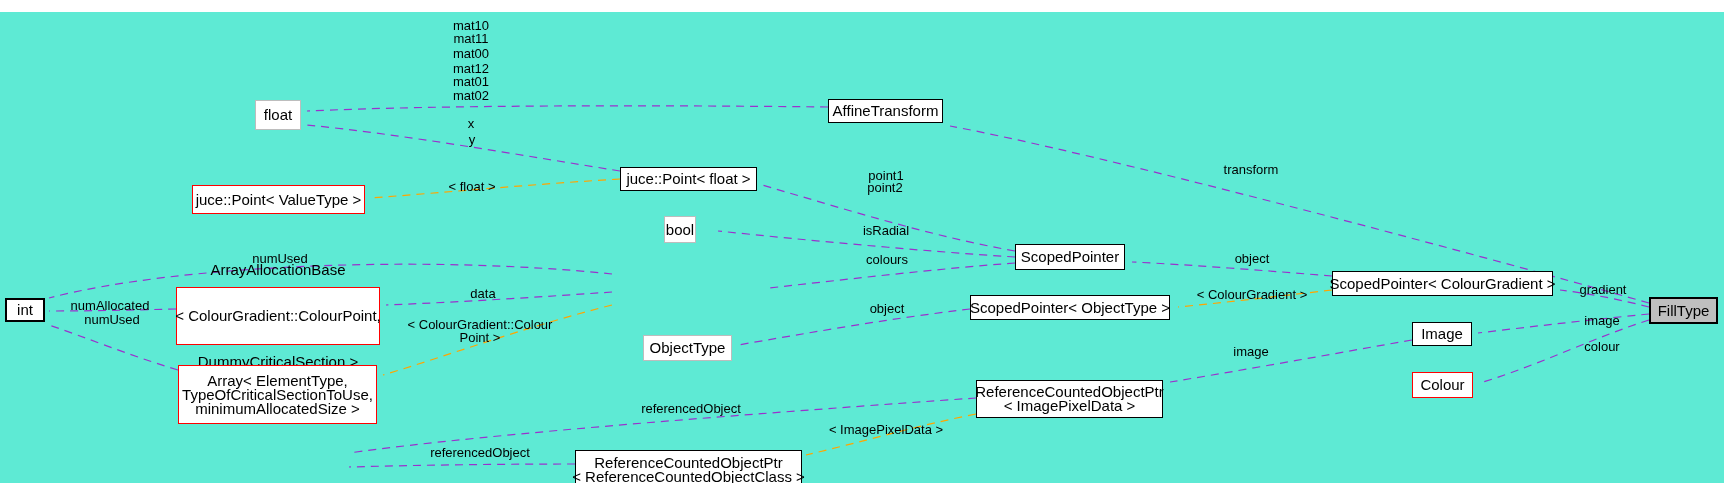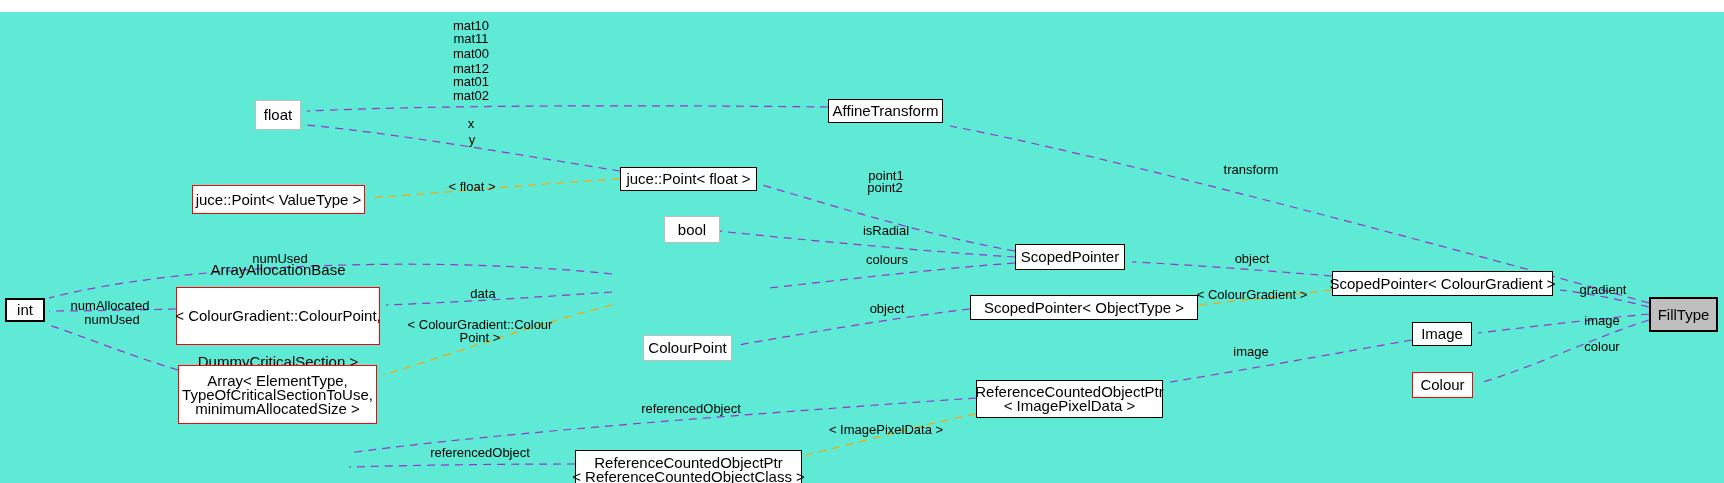--- a/index.html
+++ b/index.html
@@ -111,38 +111,38 @@
     <span>Array&lt; ElementType,</span>
     <span>TypeOfCriticalSectionToUse,</span>
     <span>minimumAllocatedSize &gt;</span>
   </div>
 
 
   <div class="node" style="left:620px;top:155px;width:137px;height:24px;">
     <span>juce::Point&lt; float &gt;</span>
   </div>
 
-  <div class="node plain" style="left:664px;top:204px;width:56px;height:27px;">
+  <div class="node plain" style="left:664px;top:204px;width:32px;height:27px;">
     <span>bool</span>
   </div>
 
 
   <div class="node plain" style="left:643px;top:323px;width:89px;height:26px;">
-    <span>ColourPoint</span>
+    <span>ObjectType</span>
   </div>
 
   <div class="node" style="left:828px;top:87px;width:115px;height:24px;">
     <span>AffineTransform</span>
   </div>
 
   <div class="node" style="left:1015px;top:232px;width:110px;height:26px;">
     <span>ScopedPointer</span>
   </div>
 
-  <div class="node" style="left:970px;top:283px;width:228px;height:25px;">
+  <div class="node" style="left:970px;top:283px;width:200px;height:25px;">
     <span>ScopedPointer&lt; ObjectType &gt;</span>
   </div>
 
   <div class="node" style="left:976px;top:368px;width:187px;height:38px;">
     <span>ReferenceCountedObjectPtr</span>
     <span>&lt; ImagePixelData &gt;</span>
   </div>
 
   <div class="node" style="left:575px;top:438px;width:227px;height:39px;">
     <span>ReferenceCountedObjectPtr</span>
@@ -154,17 +154,17 @@
   </div>
 
   <div class="node" style="left:1412px;top:310px;width:60px;height:24px;">
     <span>Image</span>
   </div>
 
   <div class="node red" style="left:1412px;top:360px;width:61px;height:26px;">
     <span>Colour</span>
   </div>
 
-  <div class="node current" style="left:1649px;top:285px;width:69px;height:35px;">
+  <div class="node current" style="left:1649px;top:285px;width:69px;height:27px;">
     <span>FillType</span>
   </div>
 
 </div>
 
 </body></html>

